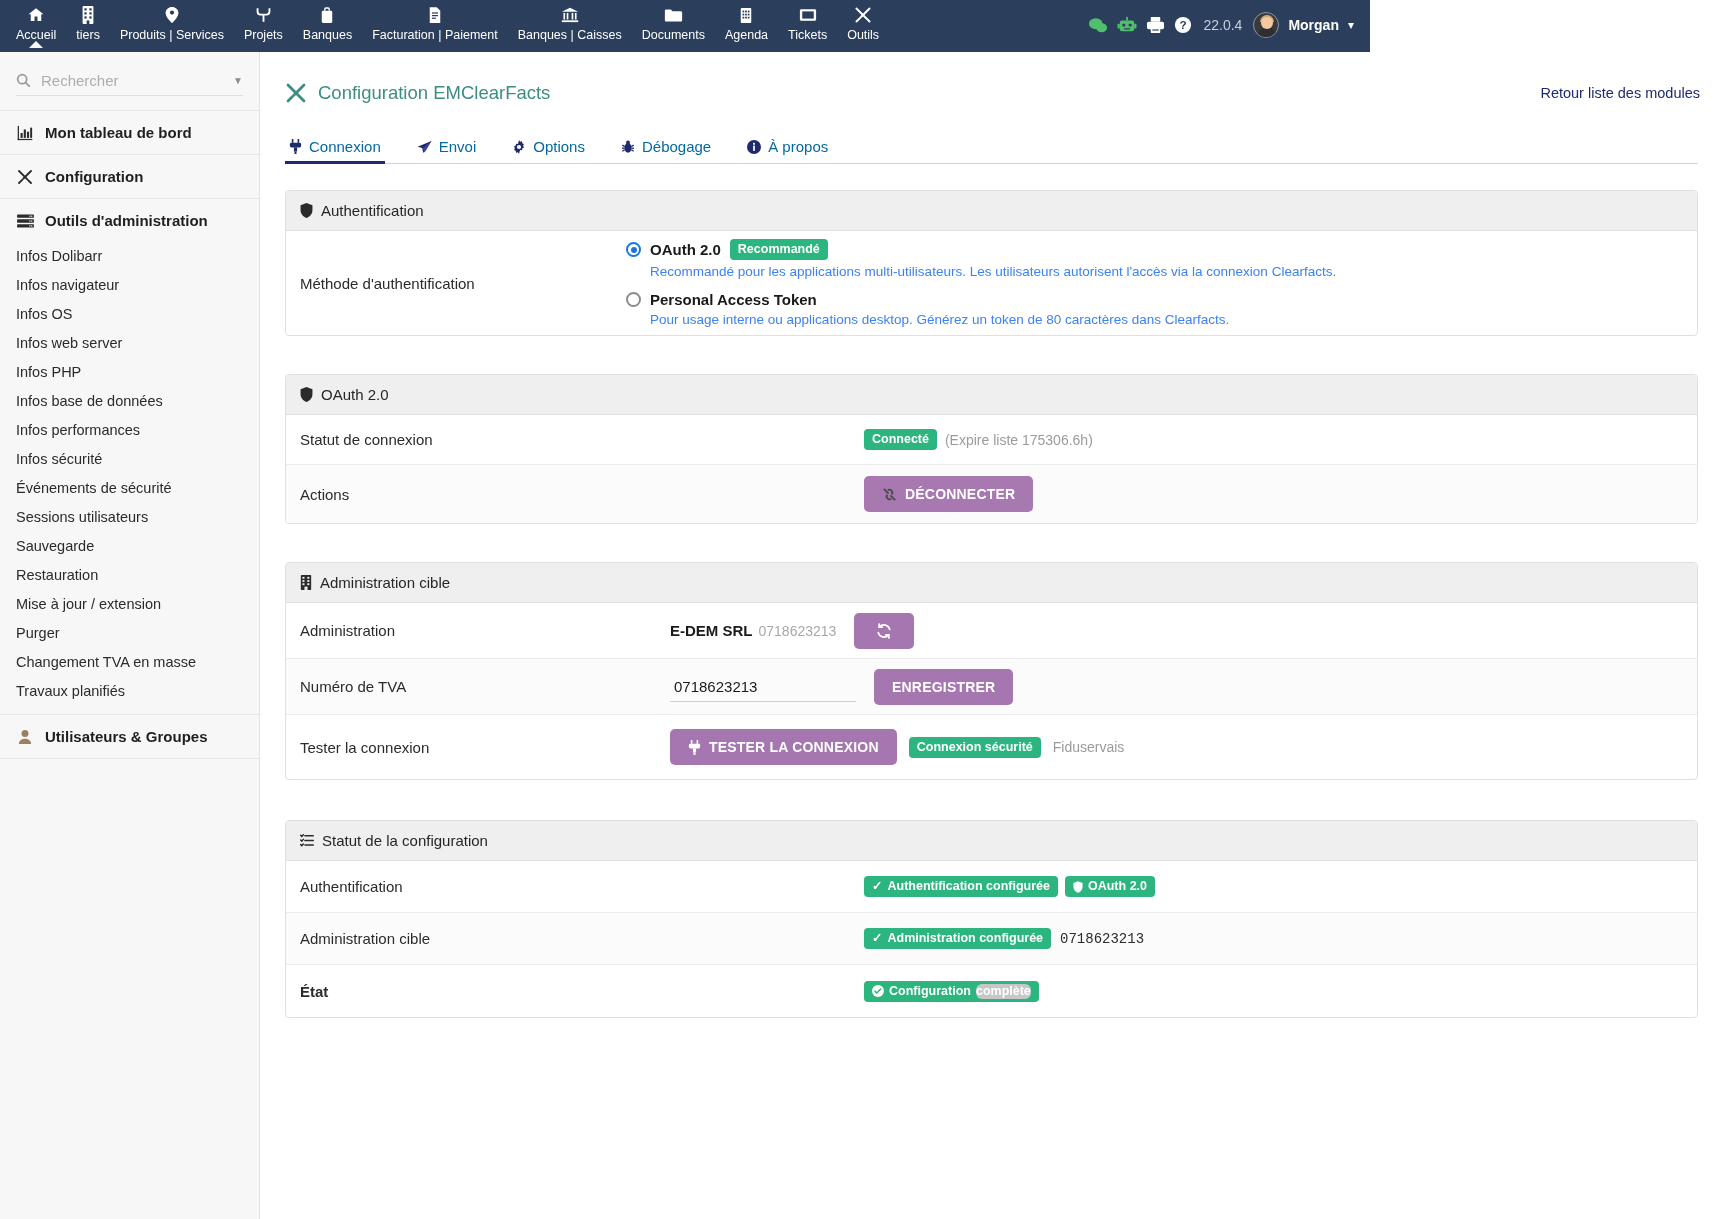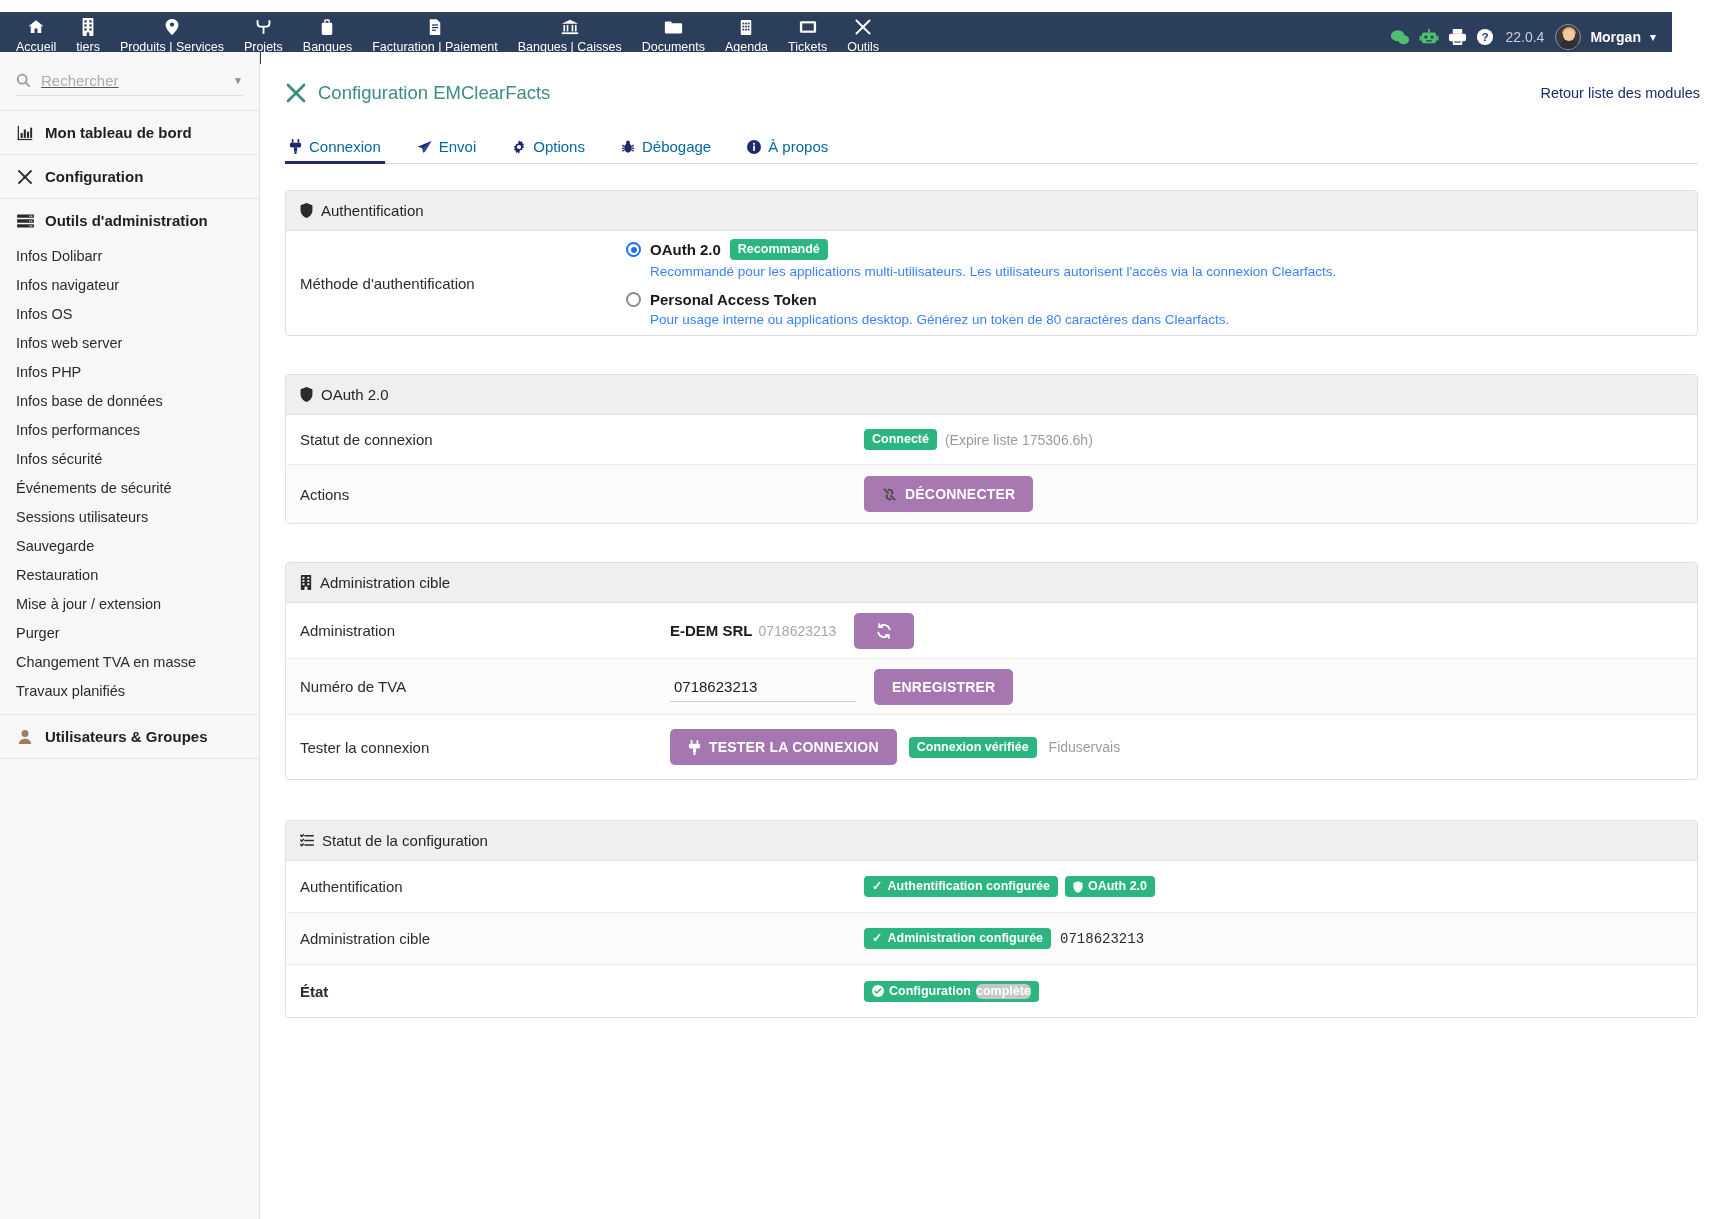--- a/index.html
+++ b/index.html
@@ -7,22 +7,22 @@
   html, body {
     margin: 0; padding: 0;
     width: 1720px; height: 1219px;
     background: #ffffff;
     font-family: "Liberation Sans", sans-serif;
     overflow: hidden;
   }
 
   
   #topnav {
-    position: absolute; top: 12px; left: 0;
-    width: 1672px; height: 52px;
+    position: absolute; top: 0; left: 0;
+    width: 1370px; height: 52px;
     background: #2b3e5c;
     display: flex; align-items: flex-start;
   }
   .tn-items { display: flex; align-items: flex-start; padding-left: 6px; }
   .tn-item {
     position: relative;
     display: flex; flex-direction: column; align-items: center;
     padding: 5px 10px 0 10px;
     color: #ffffff;
     cursor: pointer;
@@ -74,21 +74,20 @@
     margin: 14px 16px 0 16px;
     border-bottom: 1px solid #e0e0e0;
     display: flex; align-items: center;
     height: 30px;
   }
   .sb-search .mag { color: #9a9a9a; margin-right: 8px; display:flex; }
   .sb-search input {
     border: 0; outline: 0; background: transparent;
     font-family: inherit; font-size: 15px; color: #555;
     width: 100%;
-    text-decoration: underline;
   }
   .sb-search input::placeholder { color: #adadad; }
   .sb-search .dd { color: #8d8d8d; font-size: 10px; margin-left: 4px; }
 
   .sb-group {
     border-bottom: 1px solid #e6e6e6;
   }
   .sb-head {
     display: flex; align-items: center; gap: 11px;
     padding: 13px 16px 13px 16px;
@@ -706,21 +705,21 @@
             <svg width="13" height="15" viewBox="0 0 14 16" fill="#fff">
                 <rect x="3" y="0" width="1.8" height="4"></rect>
                 <rect x="9.2" y="0" width="1.8" height="4"></rect>
                 <rect x="1" y="4" width="12" height="5" rx="1.6"></rect>
                 <rect x="5.3" y="9" width="3.4" height="4.4"></rect>
                 <rect x="5.9" y="13.4" width="2.2" height="2.6"></rect>
               </svg>
           </span>
           <span>TESTER LA CONNEXION</span>
         </button>
-        <span class="badge">Connexion vérifiée</span>
+        <span class="badge">Connexion sécurité</span>
         <span class="muted">Fiduservais</span>
       </div>
     </div>
   </div>
 
   <div class="card" style="margin-top:40px;">
     <div class="card-head">
       <span style="display:flex">
         <svg width="14" height="13" viewBox="0 0 16 14" fill="none" stroke="#2b2b2b" stroke-width="1.7" stroke-linecap="round">
             <path d="M5.6 1.6h9.6"></path>

